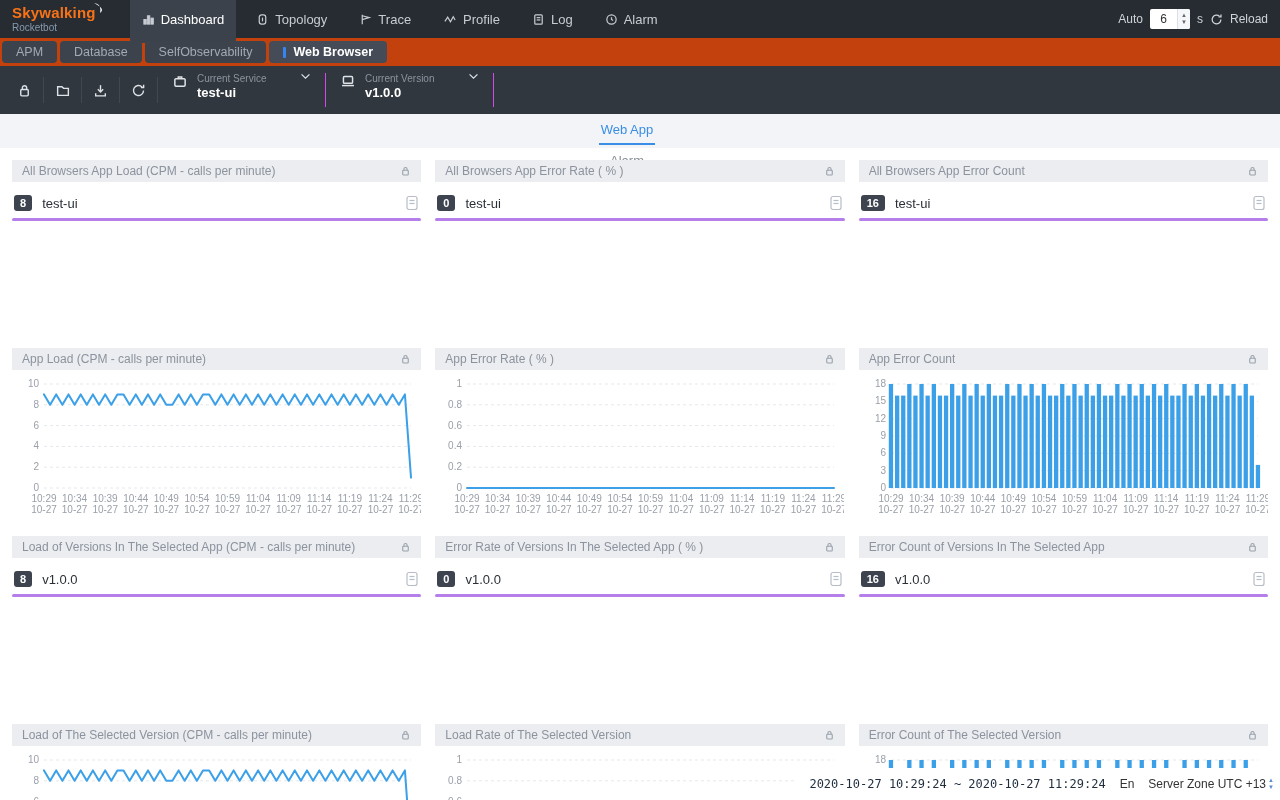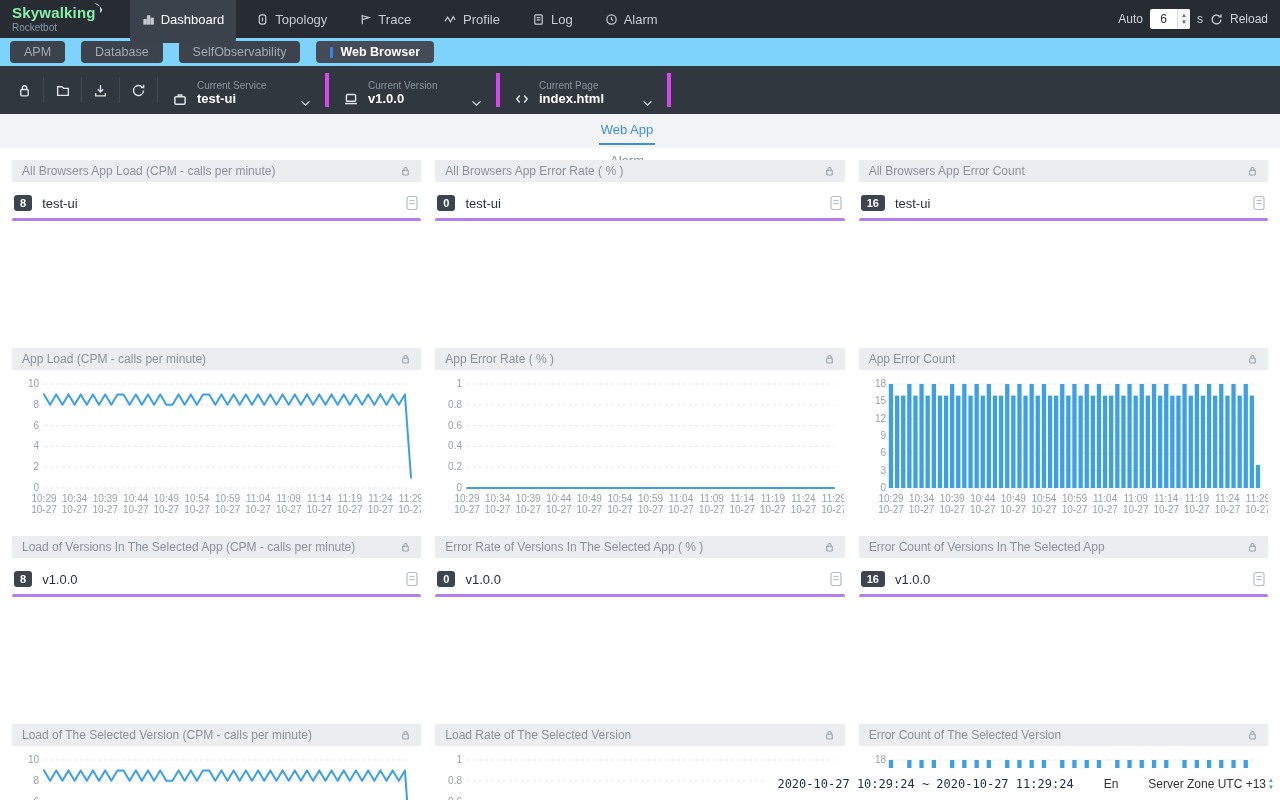--- a/index.html
+++ b/index.html
@@ -2,51 +2,51 @@
 <html><head>
 <meta charset="utf-8">
 <style>
   * { margin:0; padding:0; box-sizing:border-box; }
   html,body { width:1280px; height:800px; overflow:hidden; background:#fff;
     font-family:"Liberation Sans", sans-serif; }
 
   
   .navbar { height:38px; background:#272c33; display:flex; align-items:center; padding:0 12px; }
   .logo { display:flex; flex-direction:column; line-height:1; margin-right:34px; position:relative; }
-  .logo-title { color:#86efac; font-size:15px; font-weight:bold; letter-spacing:.2px; }
+  .logo-title { color:#f97316; font-size:15px; font-weight:bold; letter-spacing:.2px; }
   .logo-swoosh { position:absolute; right:-9px; top:-3px; }
   .logo-sub { color:#8599ad; font-size:10px; margin-top:3px; }
   .nav-menu { display:flex; align-items:center; gap:8px; }
   .nav-item { display:flex; align-items:center; gap:6px; color:#c7ccd3; font-size:13px;
     padding:16px 12px; border-radius:4px; cursor:pointer; }
   .nav-item.active { background:#3b424c; color:#fff; }
   .nav-item svg { stroke:#c7ccd3; }
   .nav-right { margin-left:auto; display:flex; align-items:center; gap:7px; color:#cfd3d9; font-size:12px; }
   .auto-input { width:40px; height:20px; background:#fff; border-radius:2px; display:flex;
     align-items:center; overflow:hidden; }
   .auto-input .val { flex:1; color:#333; font-size:12px; text-align:center; }
   .spinner { width:13px; height:100%; background:#f5f7fa; border-left:1px solid #dcdfe6;
     display:flex; flex-direction:column; align-items:center; justify-content:center;
     font-size:6px; color:#666; line-height:1.2; cursor:pointer; }
 
   
-  .subnav { height:28px; background:#7dd3fc; display:flex; align-items:center; gap:16px; padding:0 10px; }
+  .subnav { height:28px; background:#c2410c; display:flex; align-items:center; gap:3px; padding:0 2px; }
   .pill { background:#3c434d; border-radius:4px; padding:4px 14px; font-size:12.5px;
     color:#a2aab4; cursor:pointer; display:flex; align-items:center; }
   .pill.active { color:#fff; background:#454c57; font-weight:bold; }
   .pill .bluebar { display:inline-block; width:3px; height:11px; background:#3585f0;
     border-radius:1px; margin-right:7px; }
 
   
   .toolbar { height:48px; background:#31373f; display:flex; align-items:center; padding:0 6px; }
   .tool-btn { width:38px; height:26px; display:flex; align-items:center; justify-content:center;
     cursor:pointer; border-right:1px solid #414852; }
   .tool-btn svg { stroke:#dfe3e8; }
-  .selector { display:flex; align-items:flex-end; gap:9px; padding:0 14px; height:34px;
-    border-right:4px solid #d946ef; cursor:pointer; }
+  .selector { display:flex; align-items:flex-start; gap:9px; padding:0 14px; height:34px;
+    border-right:1px solid #d946ef; cursor:pointer; }
   .selector svg { stroke:#dfe3e8; }
   .sel-labels { display:flex; flex-direction:column; line-height:1.15; min-width:86px; }
   .sel-top { font-size:10px; color:#8b949e; }
   .sel-val { font-size:13px; color:#fff; font-weight:600; margin-top:1px; }
   .chev { margin-left:8px; }
 
   
   .tabbar { height:34px; background:#f2f4f8; display:flex; align-items:center; padding:0 12px;flex-direction:column; }
   .tab { font-size:13px; padding:8px 2px 6px; margin-right:26px; cursor:pointer; }
   .tab.active { color:#3a8ee6; border-bottom:2px solid #3a8ee6; }
@@ -64,21 +64,21 @@
   .metric-row { display:flex; align-items:center; margin:13px 2px 0; }
   .badge { background:#3d444f; color:#fff; font-size:11px; font-weight:bold;
     border-radius:3px; padding:2px 6px; min-width:14px; text-align:center; }
   .mname { font-size:13px; color:#2b2f36; font-weight:500; margin-left:10px; flex:1; }
   .purple-bar { height:3px; background:#b57ee8; border-radius:2px; margin-top:7px; }
   .chart-body { height:152px; margin-top:2px; }
   .chart-body svg { display:block; }
 
   
   .footer { position:fixed; right:0; bottom:0; height:32px; background:#fff; display:flex;
-    align-items:center; gap:30px; padding:0 6px 0 12px; z-index:10; }
+    align-items:center; gap:14px; padding:0 6px 0 12px; z-index:10; }
   .time-range { font-family:"DejaVu Sans Mono", monospace; font-size:12px; color:#1f2d3d; }
   .footer-lang { font-size:12px; color:#333; cursor:pointer; }
   .footer-zone { font-size:12px; color:#333; display:flex; align-items:center; }
   .zone-spin { display:flex; flex-direction:column; font-size:6px; line-height:1.1;
     color:#5b8bd0; margin-left:2px; cursor:pointer; }
 </style>
 </head>
 <body>
 
 <header class="navbar">
@@ -207,33 +207,20 @@
       </svg>
   </div>
   <div class="selector">
     <svg width="16" height="16" viewBox="0 0 14 14" fill="none" stroke-width="1.3">
         <rect x="3" y="3" width="8" height="6" rx="1"></rect>
         <path d="M1.8 11h10.4"></path>
       </svg>
     <span class="sel-labels">
       <span class="sel-top">Current Version</span>
       <span class="sel-val">v1.0.0</span>
-    </span>
-    <svg class="chev" width="11" height="7" viewBox="0 0 12 8" fill="none" stroke="#aab2bc" stroke-width="1.4">
-        <polyline points="1.5,1.5 6,6 10.5,1.5"></polyline>
-      </svg>
-  </div>
-  <div class="selector">
-    <svg width="16" height="16" viewBox="0 0 14 14" fill="none" stroke-width="1.3">
-        <polyline points="5,4 2.5,7 5,10"></polyline>
-        <polyline points="9,4 11.5,7 9,10"></polyline>
-      </svg>
-    <span class="sel-labels">
-      <span class="sel-top">Current Page</span>
-      <span class="sel-val">index.html</span>
     </span>
     <svg class="chev" width="11" height="7" viewBox="0 0 12 8" fill="none" stroke="#aab2bc" stroke-width="1.4">
         <polyline points="1.5,1.5 6,6 10.5,1.5"></polyline>
       </svg>
   </div>
 </div>
 
 <div class="tabbar">
   <div class="tab active">Web App</div>
   <div class="tab plain">Alarm</div>

